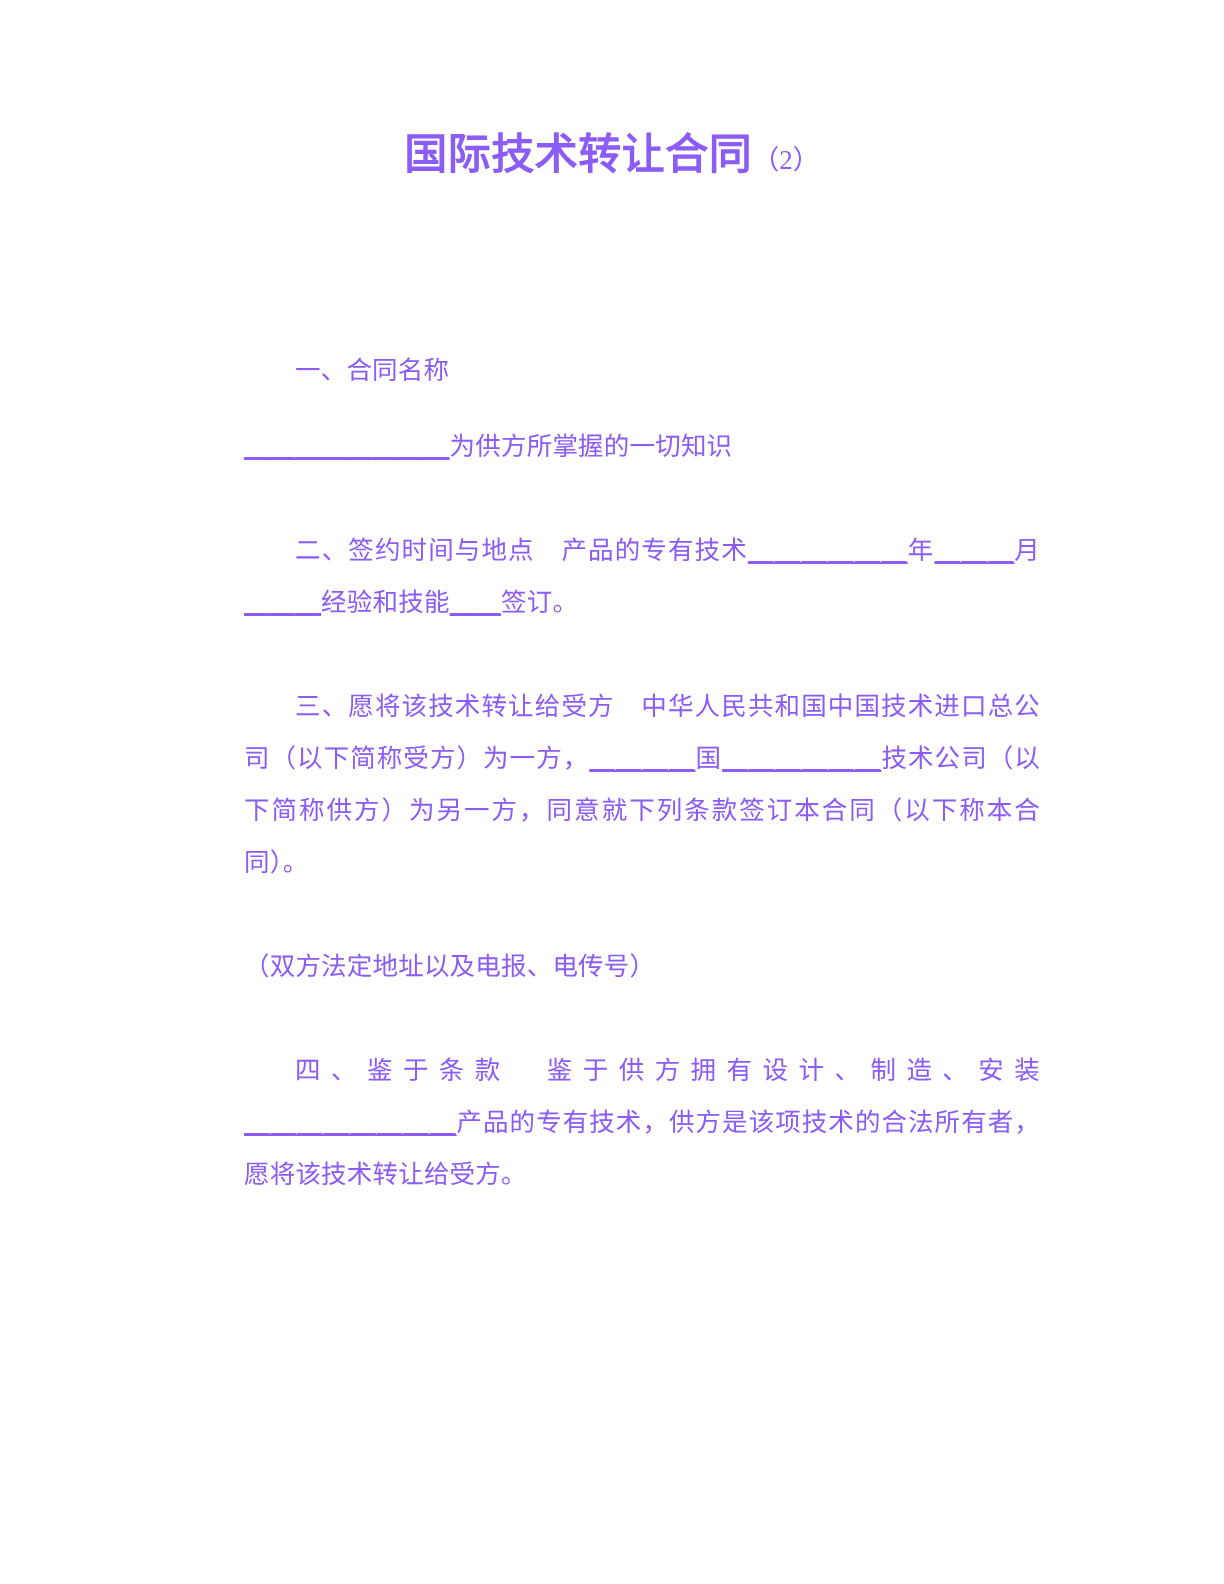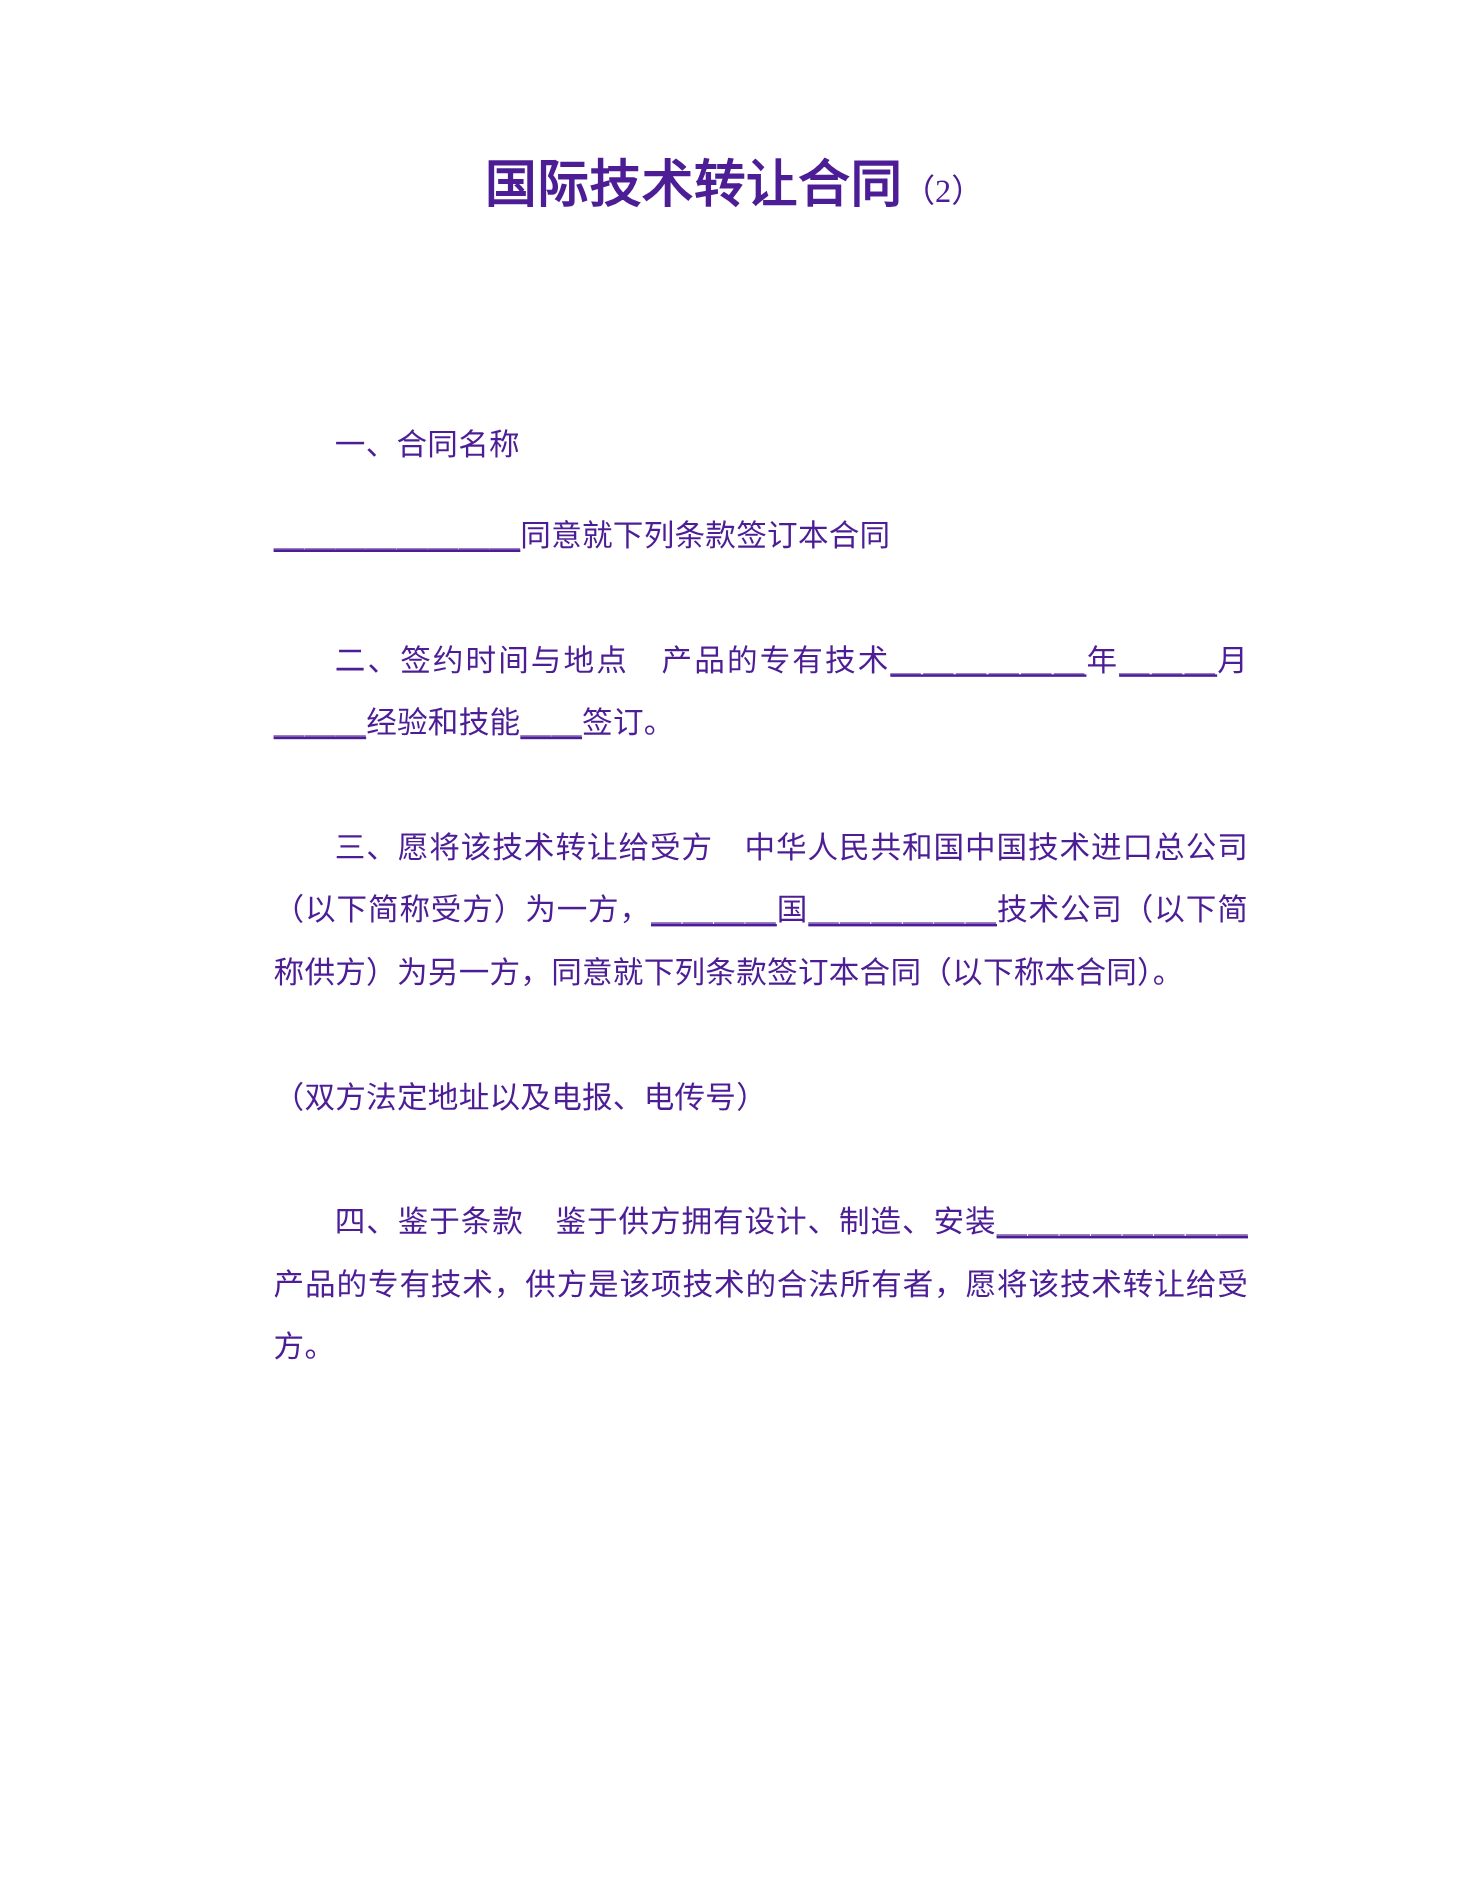--- a/index.html
+++ b/index.html
@@ -11,21 +11,21 @@
 
   .page {
     position: relative;
     width: 1224px;
     height: 1584px;
     margin: 0 auto;
     background: #ffffff;
     overflow: hidden;
     box-sizing: border-box;
     font-family: "Liberation Serif", "DejaVu Serif", serif;
-    color: #4c1d95;
+    color: #8b5cf6;
     -webkit-font-smoothing: antialiased;
   }
 
   
   .doc-title {
     position: absolute;
     left: 0;
     right: 0;
     top: 128px;
     text-align: center;
@@ -55,21 +55,21 @@
     left: 228px;
     top: 345px;
     width: 812px;
   }
 
   .para {
     font-size: 25.5px;
     line-height: 52px;
     text-align: justify;
     text-justify: inter-ideograph;
-    margin: 0 0 52px 0;
+    margin: 0 0 52px 16px;
     word-break: break-all;
     letter-spacing: 0.2px;
   }
 
   .para:last-child {
     margin-bottom: 0;
   }
 
   .para.indent {
     text-indent: 2em;
@@ -101,21 +101,21 @@
 <div class="page">
 
   <div class="doc-title">
     <span class="title-main">国际技术转让合同</span><span class="title-suffix">（2）</span>
   </div>
 
   <div class="body-block">
 
     <p class="para indent tight"><span>一、合同名称</span></p>
 
-    <p class="para no-indent"><span class="blank">＿＿＿＿＿＿＿＿</span><span>同意就下列条款签订本合同</span></p>
+    <p class="para no-indent"><span class="blank">＿＿＿＿＿＿＿＿</span><span>为供方所掌握的一切知识</span></p>
 
     <p class="para indent"><span>二、签约时间与地点　产品的专有技术</span><span class="blank">＿＿＿＿＿＿</span><span>年</span><span class="blank">＿＿＿</span><span>月</span><span class="blank">＿＿＿</span><span>经验和技能</span><span class="blank">＿＿</span><span>签订。</span></p>
 
     <p class="para indent"><span>三、愿将该技术转让给受方　中华人民共和国中国技术进口总公司（以下简称受方）为一方，</span><span class="blank">＿＿＿＿</span><span>国</span><span class="blank">＿＿＿＿＿＿</span><span>技术公司（以下简称供方）为另一方，同意就下列条款签订本合同（以下称本合同）。</span></p>
 
     <p class="para no-indent"><span>（双方法定地址以及电报、电传号）</span></p>
 
     <p class="para indent"><span>四、鉴于条款　鉴于供方拥有设计、制造、安装</span><span class="blank">＿＿＿＿＿＿＿＿</span><span>产品的专有技术，供方是该项技术的合法所有者，愿将该技术转让给受方。</span></p>
 
 

